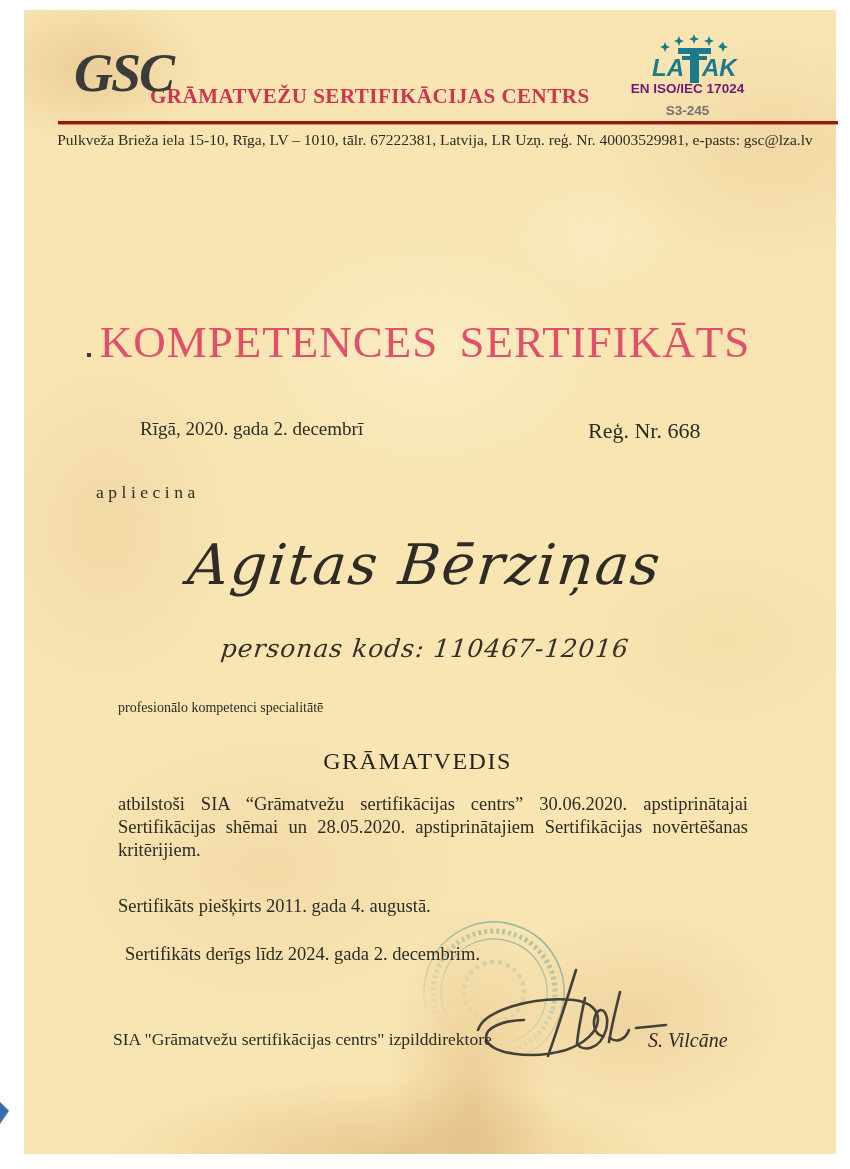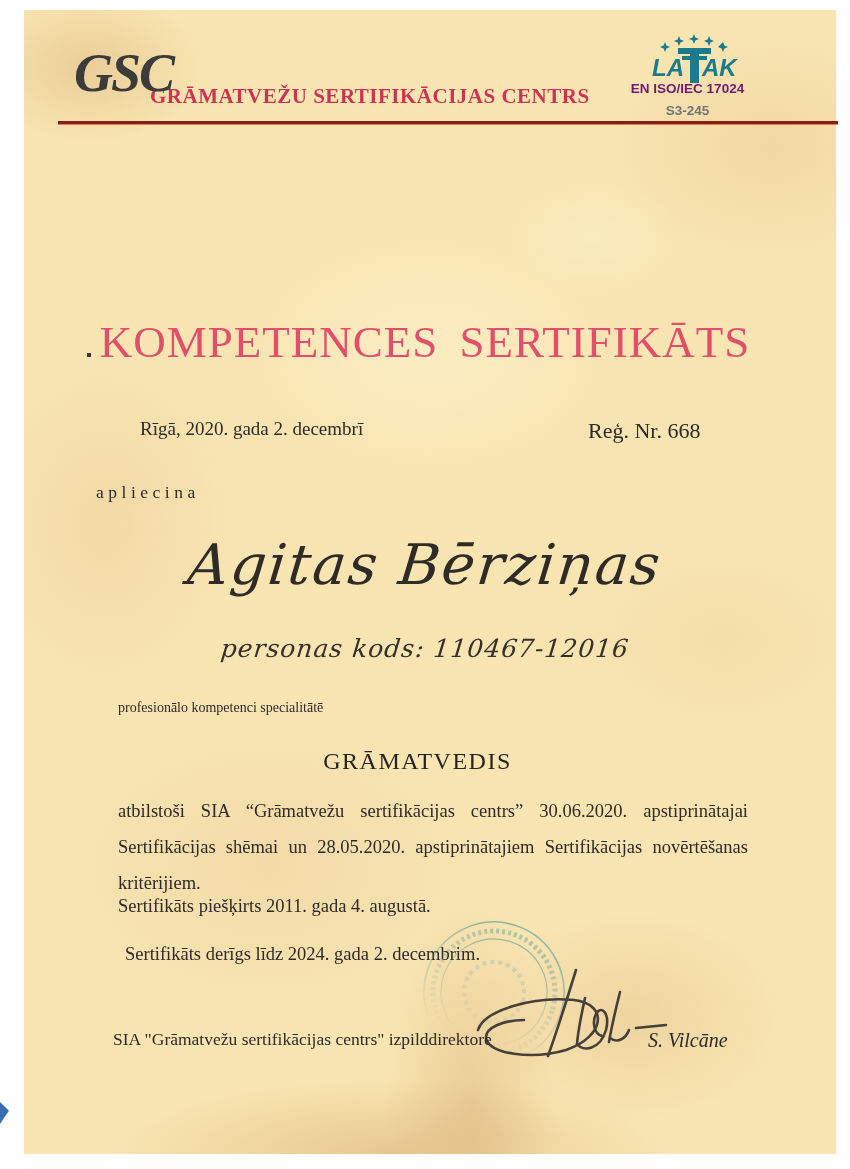--- a/index.html
+++ b/index.html
@@ -36,21 +36,21 @@
   .titledot{left:87px;top:353px;width:4px;height:4px;background:#3c3832;}
   .dateline{left:140px;top:418px;font-size:19px;}
   .regnr{left:588px;top:418px;font-size:22px;}
   .apliecina{left:96px;top:482px;font-size:17.5px;letter-spacing:4.5px;}
   .holder{left:0;top:532px;width:850px;text-align:center;font-size:56px;font-style:italic;
           font-family:"DejaVu Serif",serif;color:#2f2b26;transform:skewX(-6deg);letter-spacing:2px;}
   .pcode{left:0;top:634px;width:850px;text-align:center;font-size:25px;font-style:italic;
          font-family:"DejaVu Serif",serif;color:#35302a;transform:skewX(-6deg);letter-spacing:1px;}
   .intro{left:118px;top:700px;font-size:14px;}
   .profession{left:0;top:748px;width:835px;text-align:center;font-size:24px;letter-spacing:1.5px;color:#262420;}
-  .para{left:118px;top:793px;width:630px;font-size:18.5px;line-height:36px;text-align:justify;}
+  .para{left:118px;top:793px;width:630px;font-size:18.5px;line-height:23px;text-align:justify;}
   .issued{left:118px;top:896px;font-size:18.5px;}
   .valid{left:118px;top:944px;font-size:18.5px;margin-left:7px;}
   .stamp{left:404px;top:910px;opacity:.55;
          -webkit-mask-image:linear-gradient(205deg,rgba(0,0,0,.9) 25%,transparent 75%);
          mask-image:linear-gradient(205deg,rgba(0,0,0,.9) 25%,transparent 75%);}
   .sig{left:448px;top:958px;}
   .sialine{left:113px;top:1029px;font-size:17.5px;}
   .signer{left:648px;top:1029px;font-size:20px;font-style:italic;text-align:center;}
   .artifact{left:0px;top:1102px;width:9px;height:22px;background:#3a6fae;
             clip-path:polygon(0 0,100% 40%,0 100%);}
@@ -75,20 +75,21 @@
       <rect x="40" y="14" width="33" height="6"></rect>
       <rect x="44" y="22" width="25" height="4"></rect>
     </g>
     <text x="14" y="42" font-family="Liberation Sans, sans-serif" font-size="24" font-weight="bold" font-style="italic" fill="#1b7b8c">LA</text>
     <text x="64" y="42" font-family="Liberation Sans, sans-serif" font-size="24" font-weight="bold" font-style="italic" fill="#1b7b8c">AK</text>
   </svg>
   <div class="abs iso">EN ISO/IEC 17024</div>
   <div class="abs s3">S3-245</div>
 
   <div class="abs rule"></div>
+  <div class="abs address">Pulkveža Brieža iela 15-10, Rīga, LV – 1010, tālr. 67222381, Latvija, LR Uzņ. reģ. Nr. 40003529981, e-pasts: gsc@lza.lv</div>
 
   <div class="abs titledot"></div>
   <div class="abs titlebar">
     <span class="title-text">KOMPETENCES SERTIFIKĀTS</span>
   </div>
 
   <div class="abs dateline">Rīgā, 2020. gada 2. decembrī</div>
   <div class="abs regnr">Reģ. Nr. 668</div>
 
   <div class="abs apliecina">apliecina</div>

